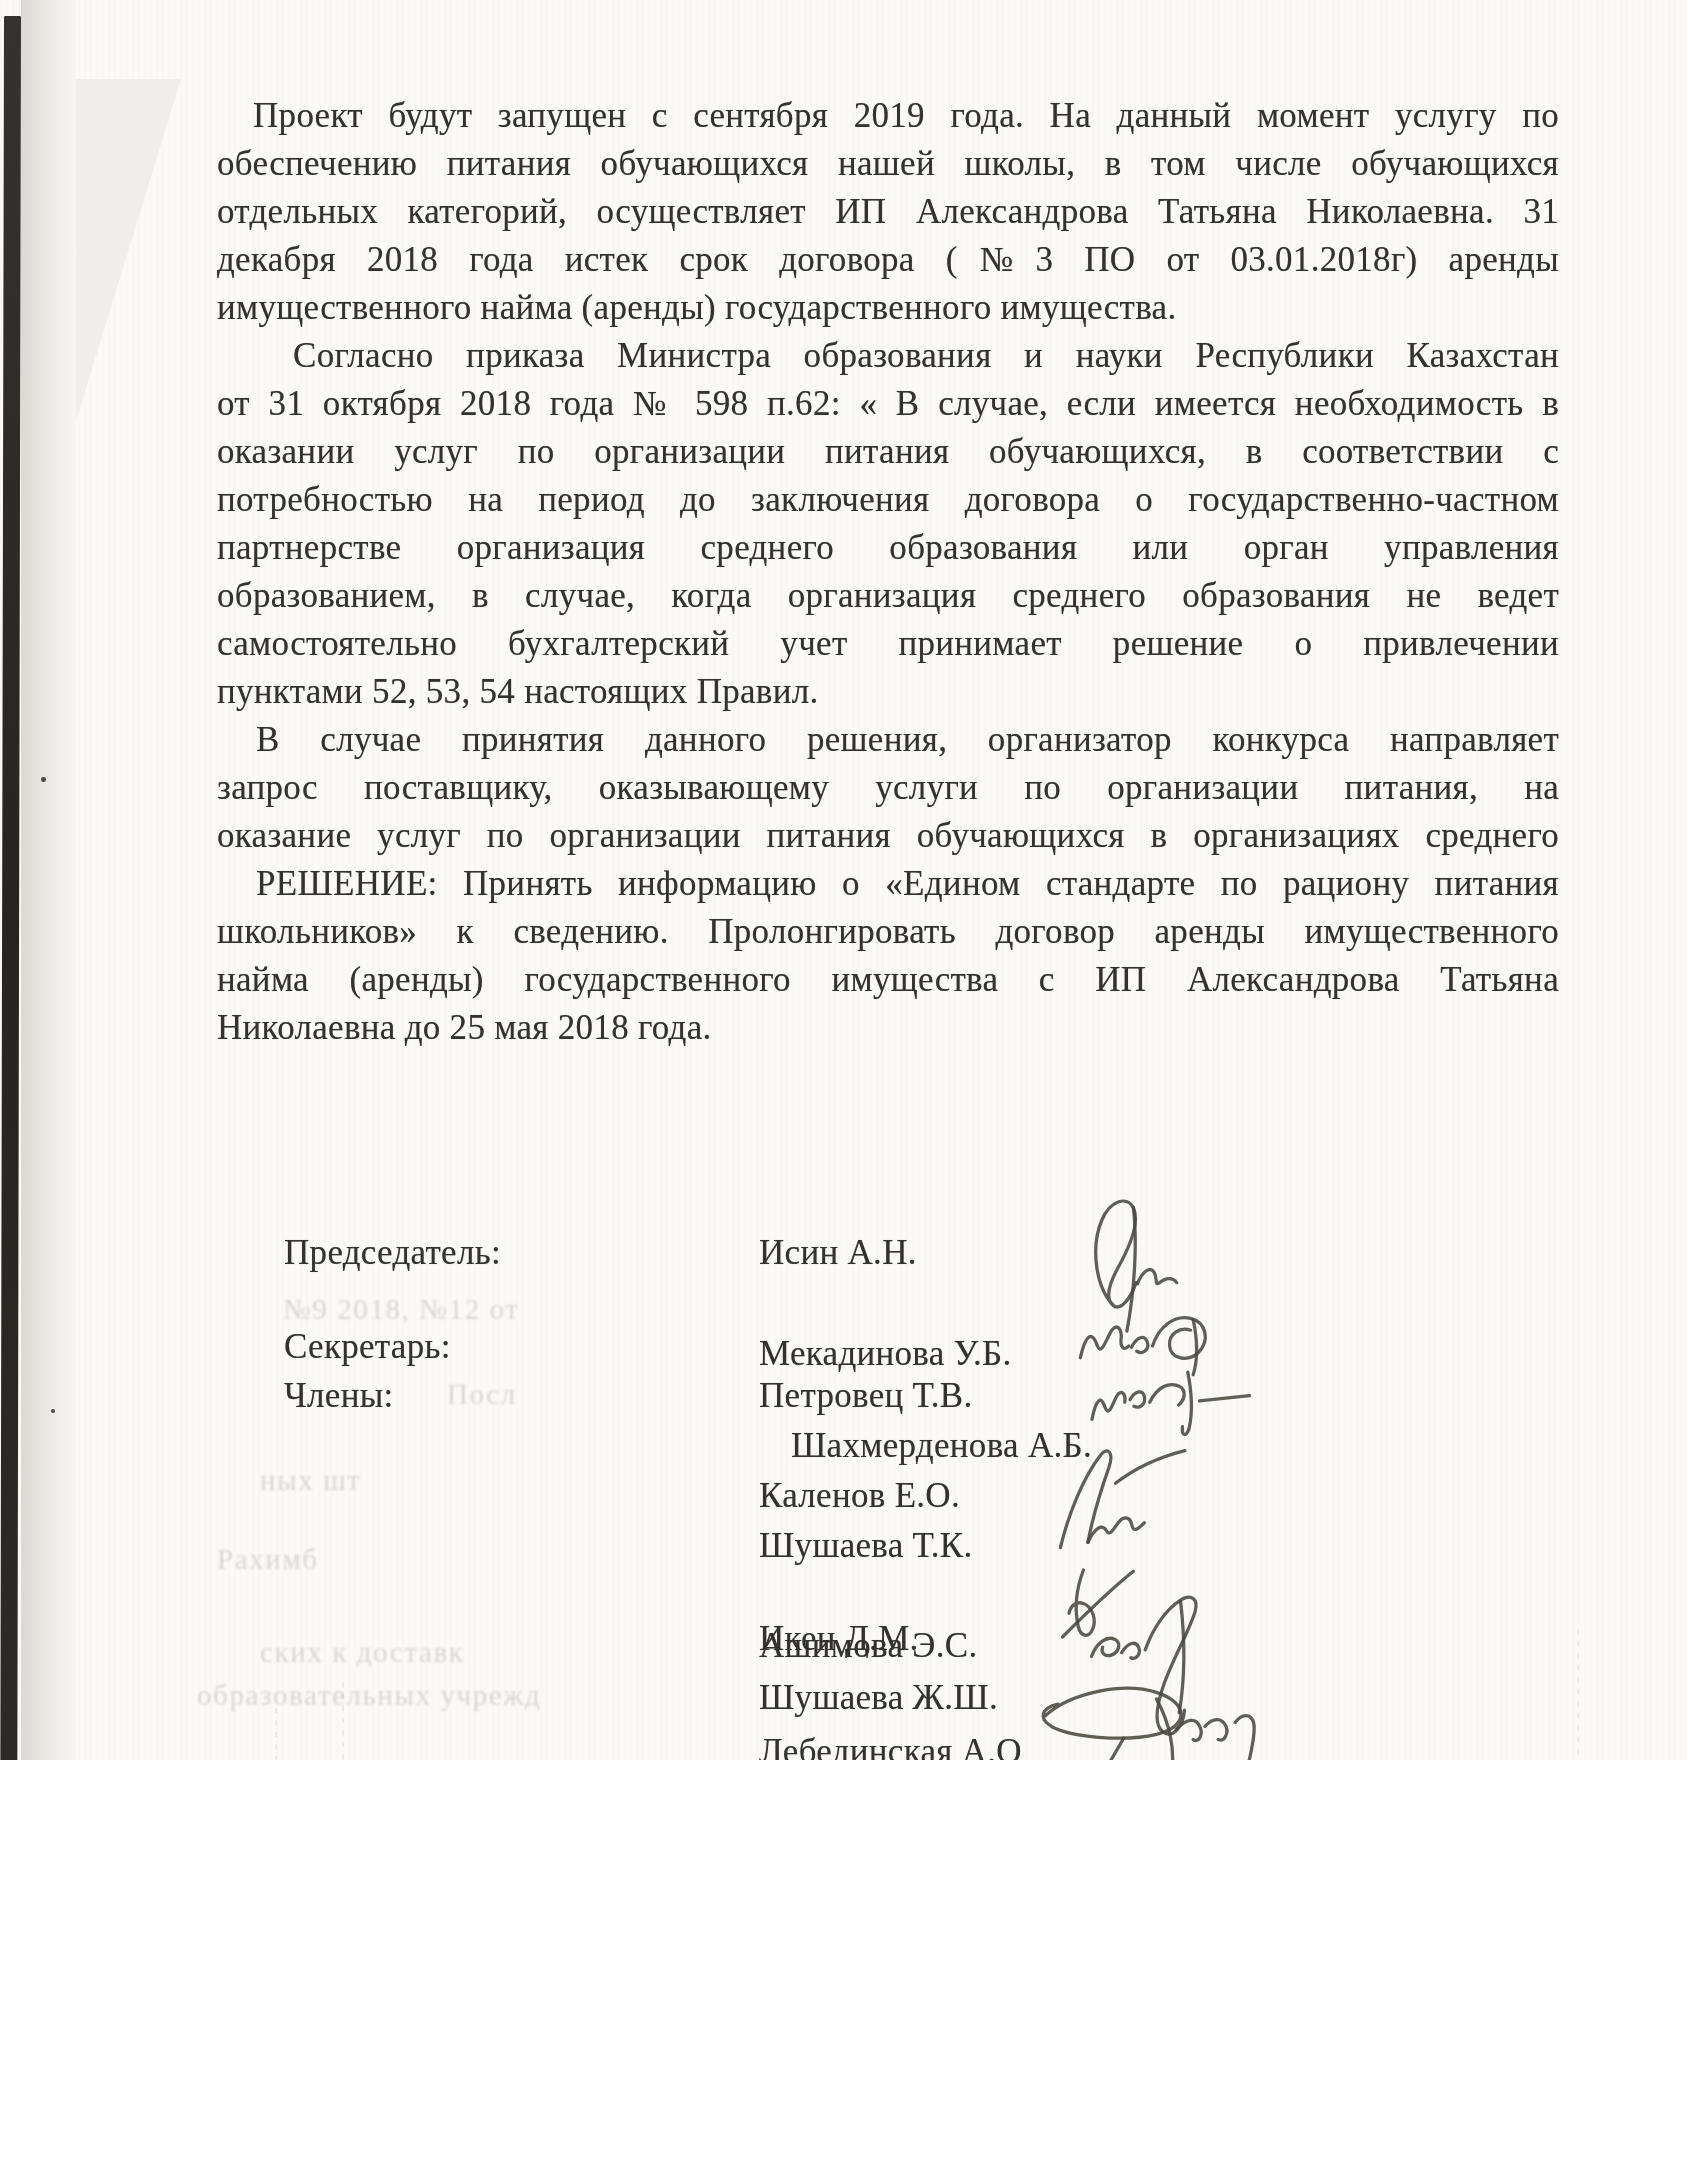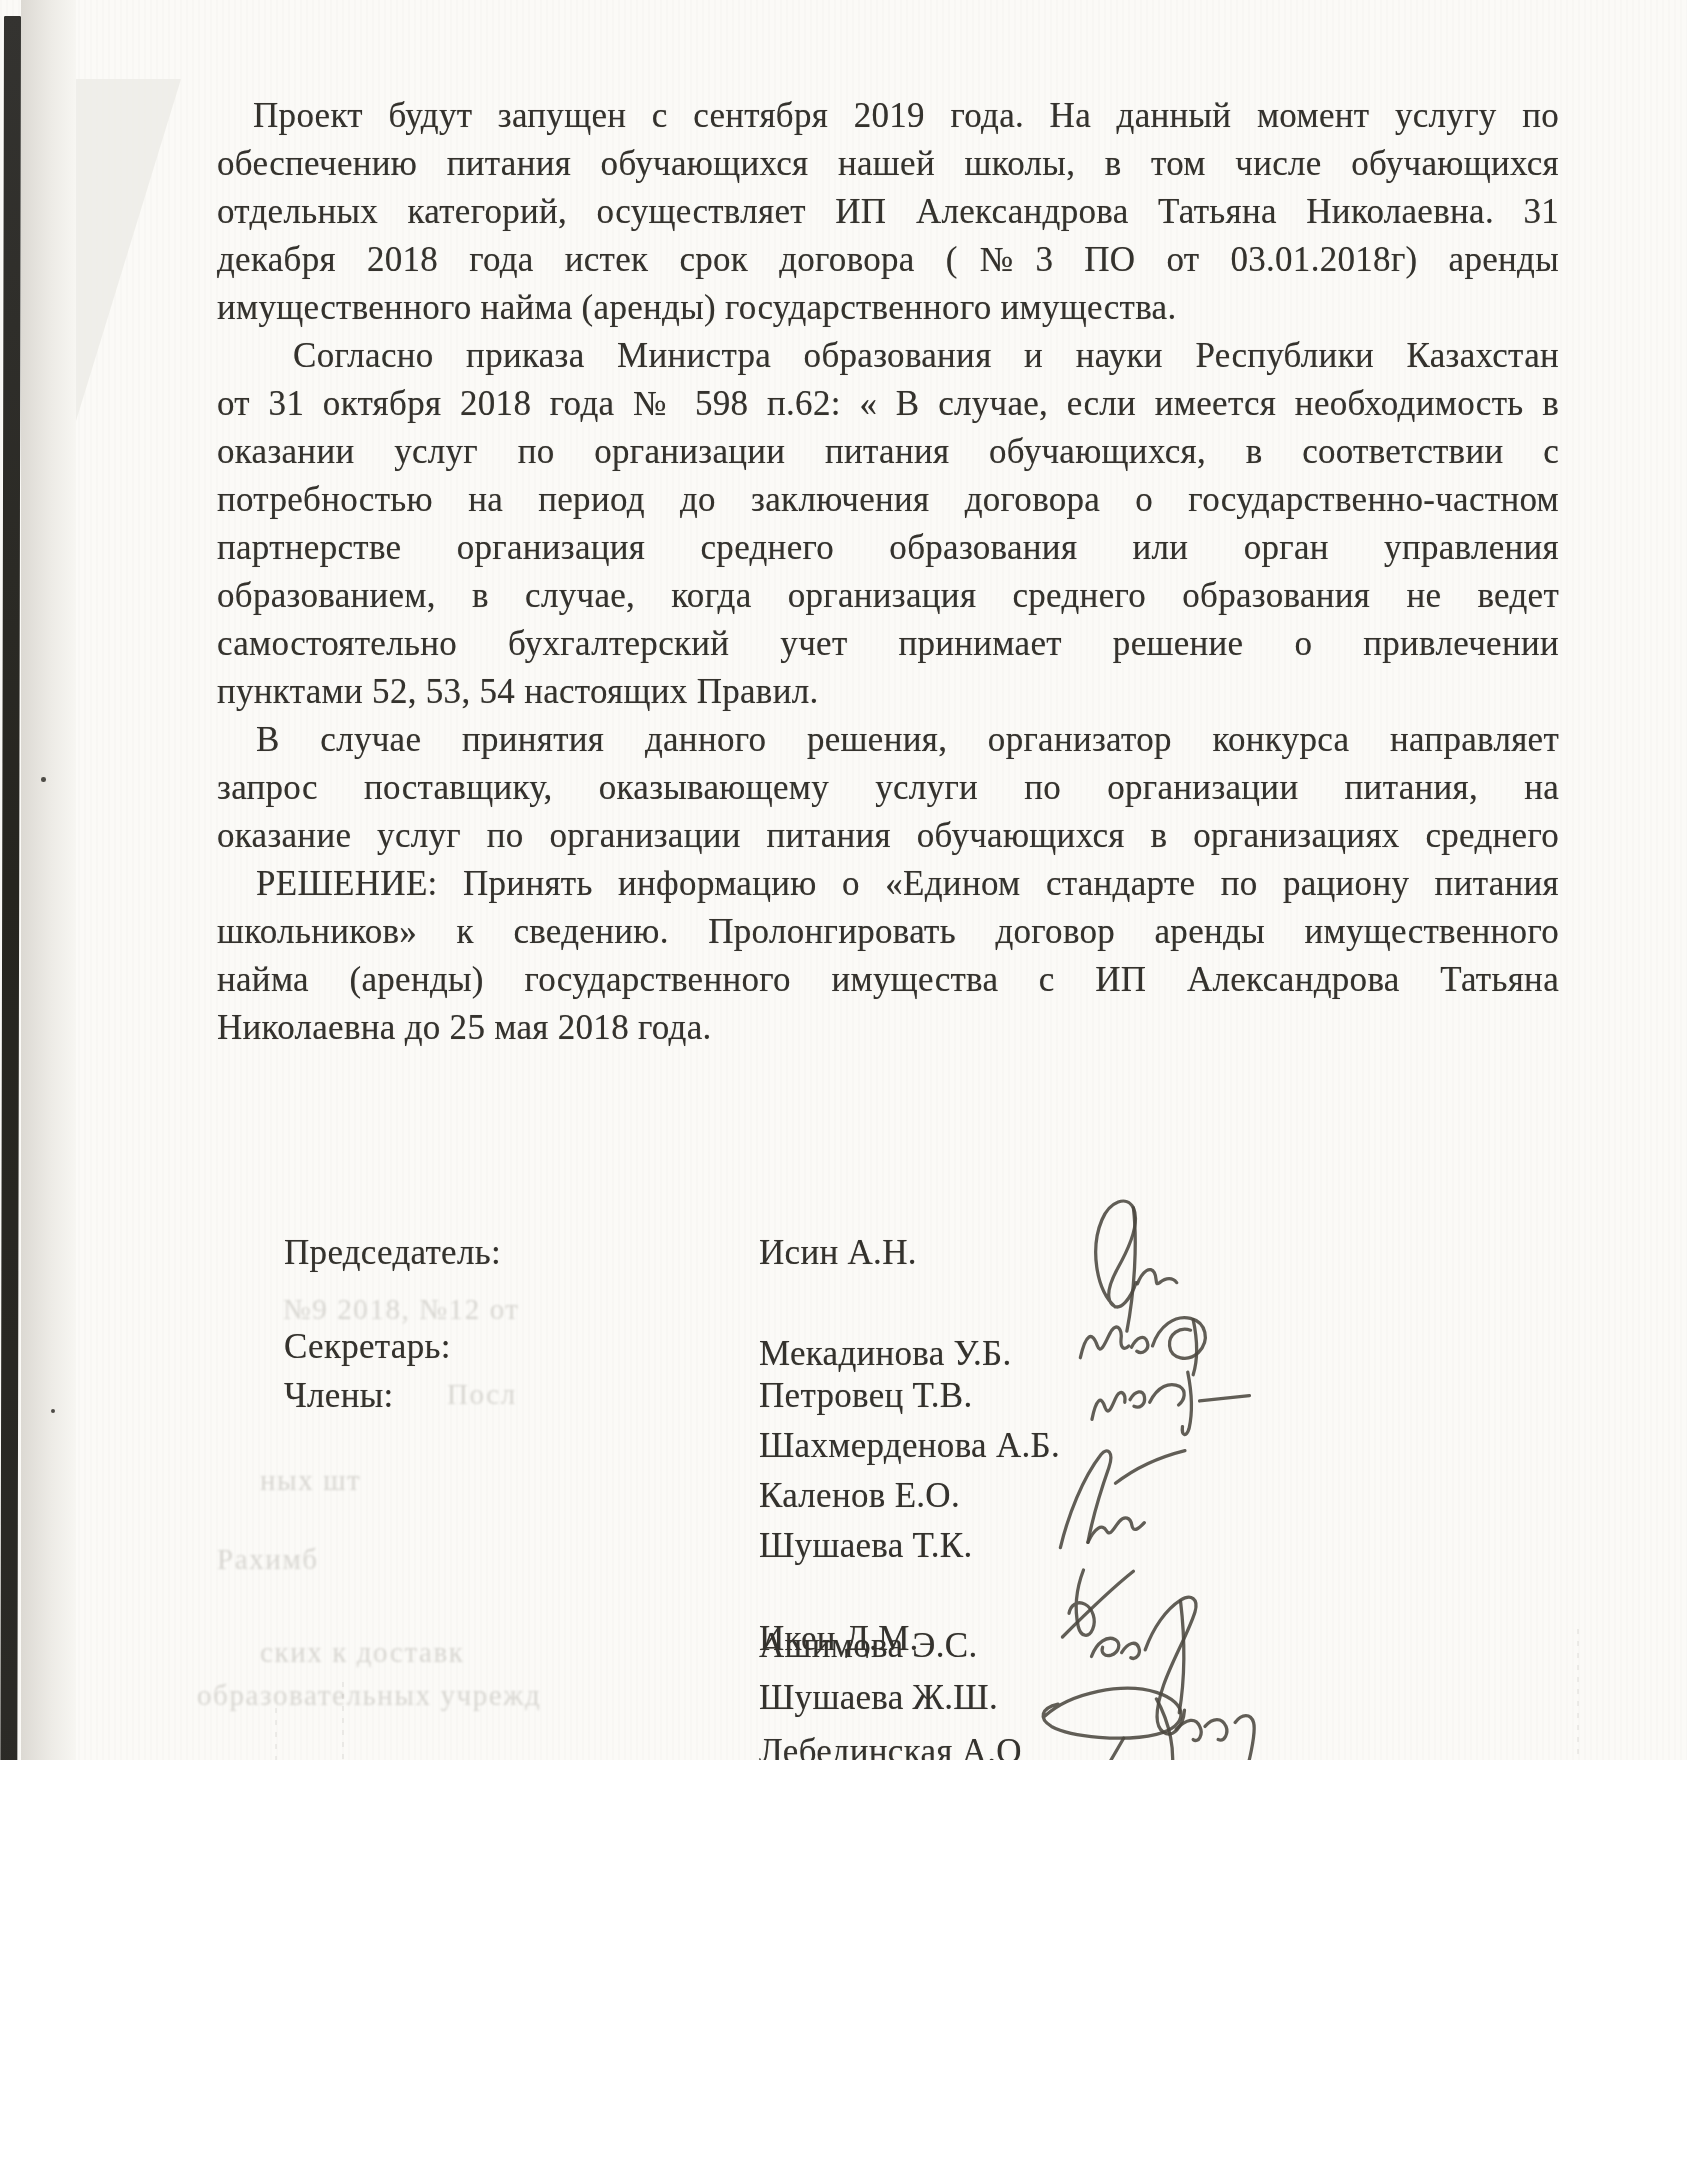--- a/index.html
+++ b/index.html
@@ -90,21 +90,21 @@
 
   <div class="sig-label" style="top:1233px;">Председатель:</div>
   <div class="sig-name" style="top:1233px;">Исин А.Н.</div>
 
   <div class="sig-label" style="top:1327px;">Секретарь:</div>
   <div class="sig-name" style="top:1334px;">Мекадинова У.Б.</div>
 
   <div class="sig-label" style="top:1376px;">Члены:</div>
   <div>
       <div class="sig-name" style="top: 1376px;">Петровец Т.В.</div>
-      <div class="sig-name" style="top: 1426px;">Шахмерденова А.Б.</div>
+      <div class="sig-name" style="top: 1426px; margin-left: 32px;">Шахмерденова А.Б.</div>
       <div class="sig-name" style="top: 1476px;">Каленов Е.О.</div>
       <div class="sig-name" style="top: 1526px;">Шушаева Т.К.</div>
       <div class="sig-name" style="top: 1619px;">Икен Д.М.</div>
       <div class="sig-name" style="top: 1626px;">Ашимова Э.С.</div>
       <div class="sig-name" style="top: 1678px;">Шушаева Ж.Ш.</div>
       <div class="sig-name" style="top: 1732px;">Лебединская А.О</div>
     </div>
 
   <svg class="signature" style="left:1064px;top:1179px;" width="131" height="164" viewBox="0 0 200 250">
     <path d="M78,195 C48,168 40,104 58,62 C70,34 96,24 106,44 C116,66 100,104 82,136 C70,158 62,180 74,192 C86,203 102,182 110,158"></path>

